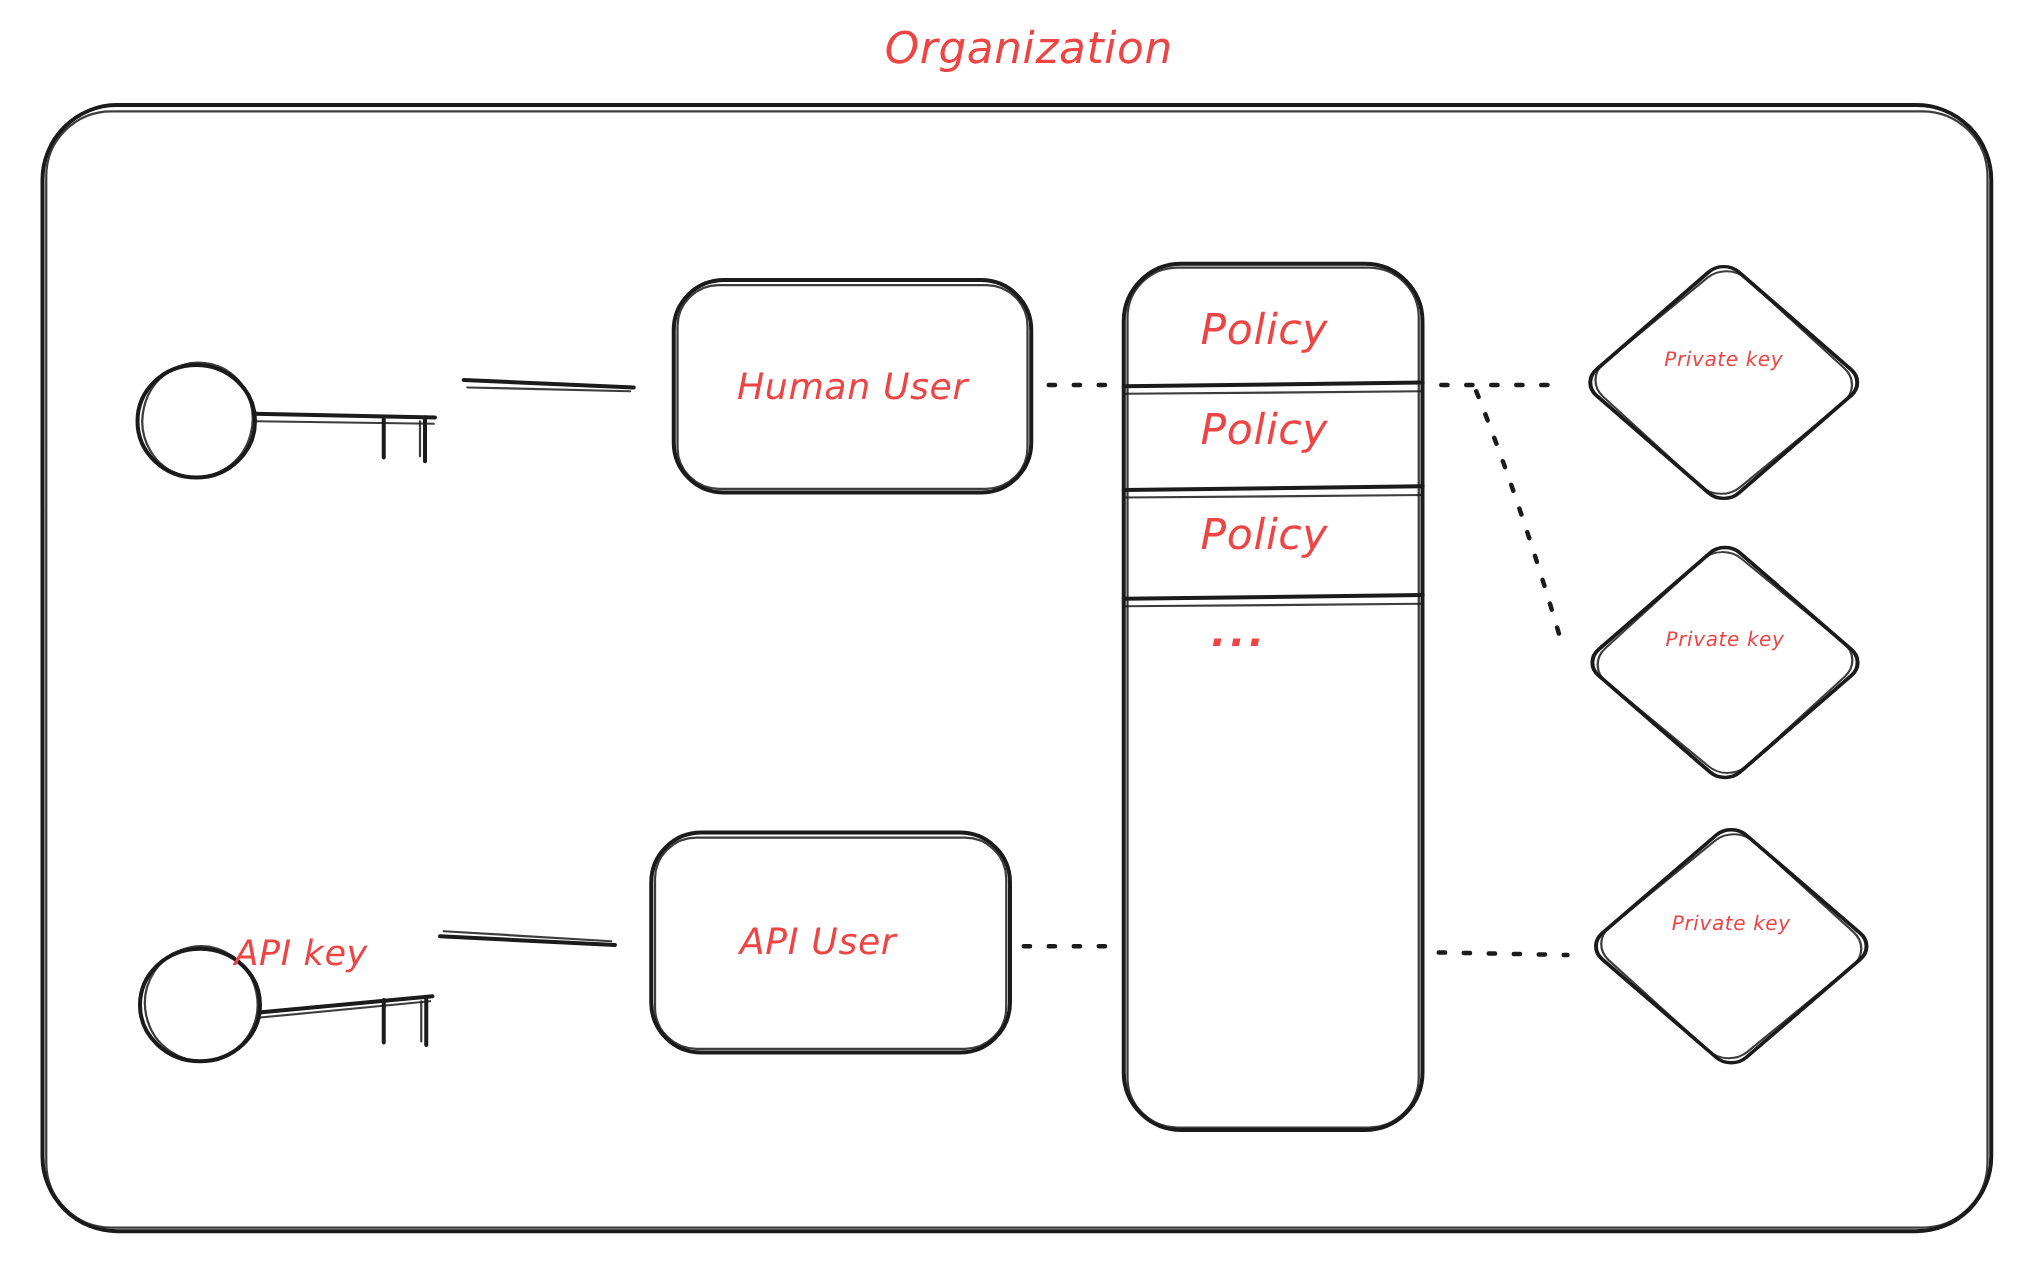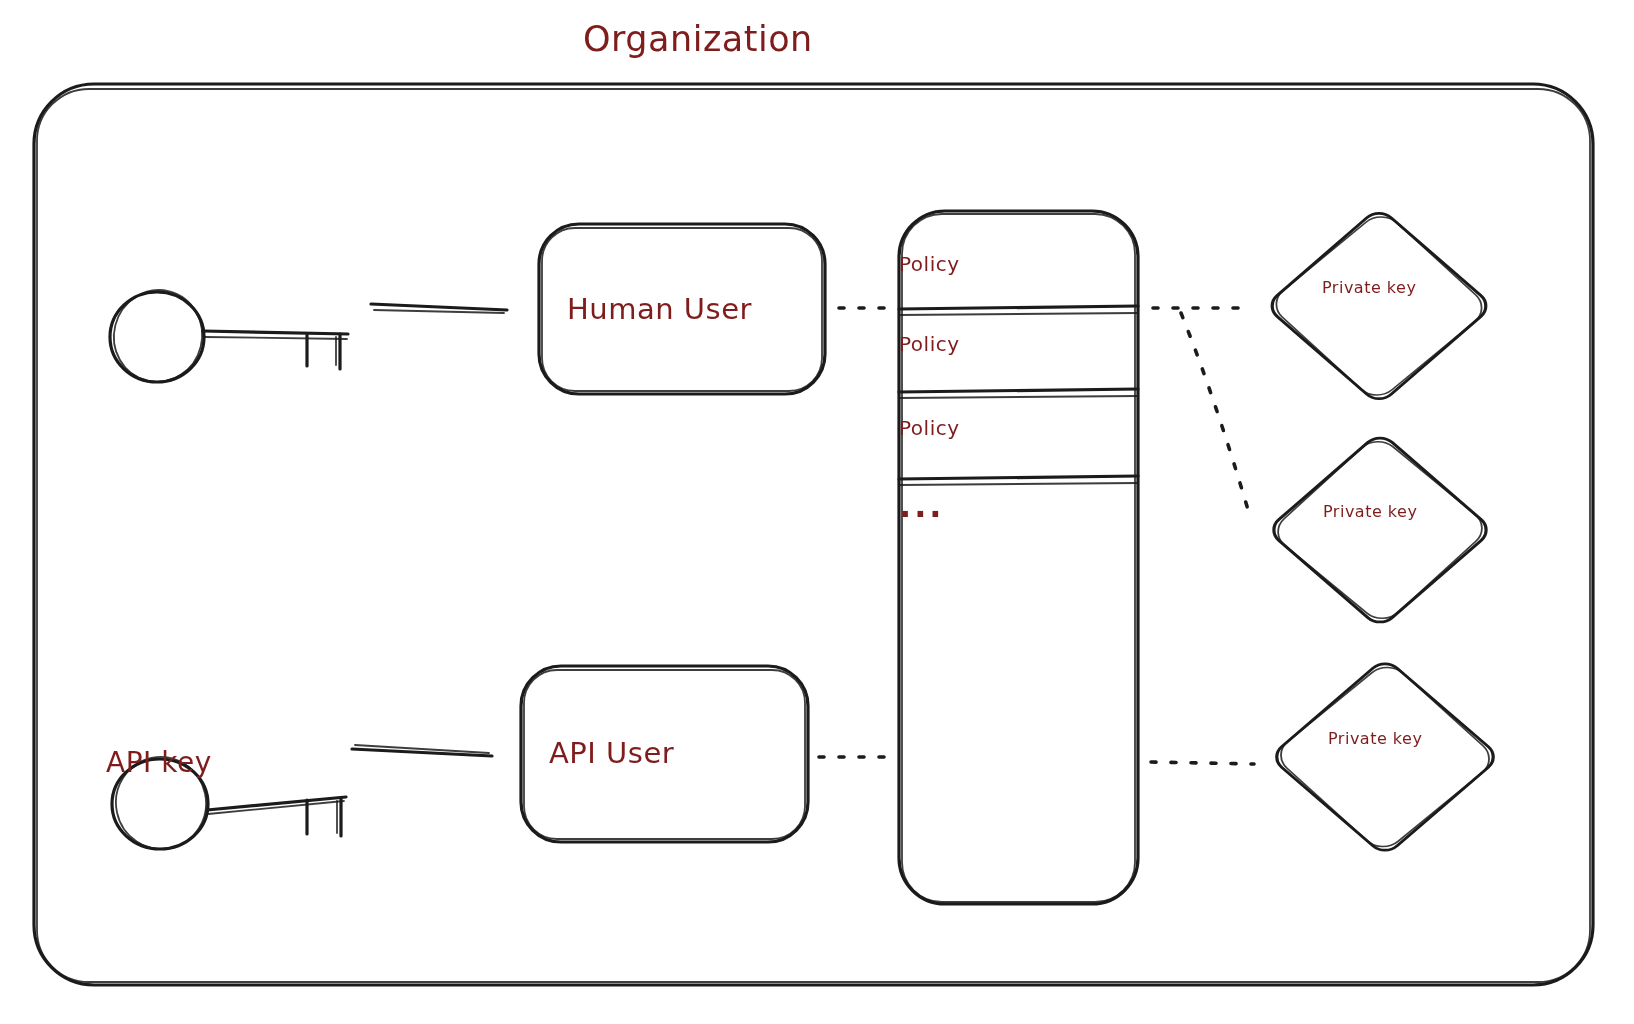--- a/index.html
+++ b/index.html
@@ -10,28 +10,30 @@
     background: #ffffff;
     overflow: hidden;
     font-family: "DejaVu Sans", "Liberation Sans", sans-serif;
   }
   .canvas svg { position: absolute; left: 0; top: 0; }
   .sk  { fill: none; stroke: #1b1b1b; stroke-width: 3.2; stroke-linecap: round; stroke-linejoin: round; }
   .sk2 { fill: none; stroke: #1b1b1b; stroke-width: 1.8; stroke-linecap: round; stroke-linejoin: round; opacity: .85; }
   .dot { fill: none; stroke: #1b1b1b; stroke-width: 3.6; stroke-linecap: round; stroke-dasharray: 5 15; }
   .label {
     position: absolute;
-    color: #7f1d1d;
+    color: #ef4444;
+    text-align: center;
     white-space: normal;
     letter-spacing: 0.5px;
+    font-style: italic;
   }
   .title      { font-size: 35px; line-height: 48px; }
   .cred       { font-size: 28px; line-height: 34px; }
-  .boxlabel   { font-size: 29px; line-height: 36px; margin-left: 28px; }
-  .policy     { font-size: 20px; line-height: 38px; }
+  .boxlabel   { font-size: 29px; line-height: 36px; }
+  .policy     { font-size: 34px; line-height: 38px; }
   .ellipsis   { font-size: 32px; line-height: 38px; font-weight: bold; letter-spacing: 3px; }
   .pk         { font-size: 16px; line-height: 30px; }
 </style>
 </head>
 <body>
 
 <div class="canvas">
 
   <svg width="1634" height="1024" viewBox="0 0 1634 1024">
 

